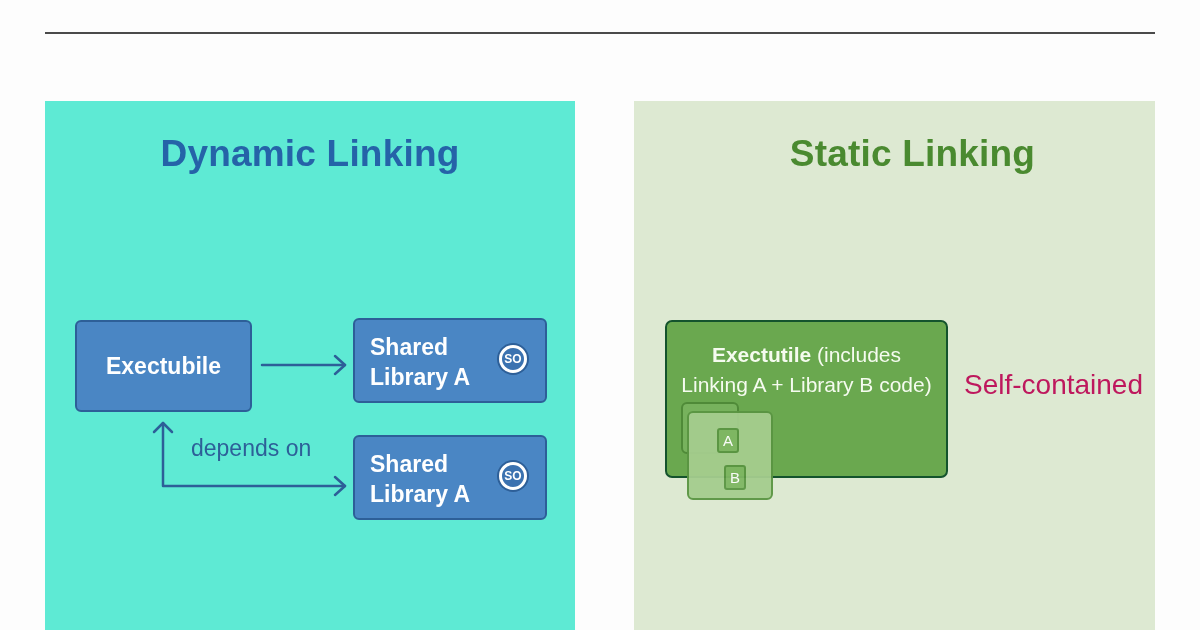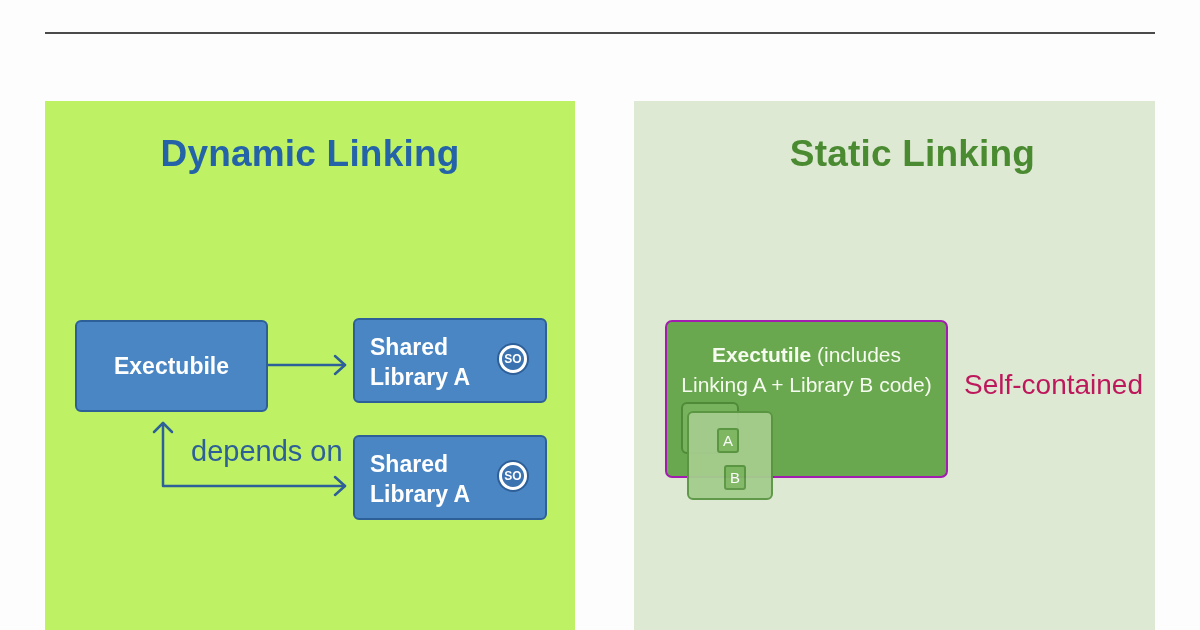--- a/index.html
+++ b/index.html
@@ -2,51 +2,51 @@
 <html><head>
 <meta charset="utf-8">
 <style>
   html, body { margin: 0; padding: 0; }
   body {
     width: 1200px; height: 630px; background: #fdfdfd; position: relative; overflow: hidden;
     font-family: "Liberation Sans", "DejaVu Sans", sans-serif;
   }
   .top-rule { position: absolute; left: 45px; top: 32px; width: 1110px; height: 2px; background: #4a4a4a; }
   .panel { position: absolute; top: 101px; height: 529px; }
-  .panel-dynamic { left: 45px; width: 530px; background: #bef264; }
+  .panel-dynamic { left: 45px; width: 530px; background: #5eead4; }
   .panel-static { left: 634px; width: 521px; background: #dde9d2; }
   .panel-title {
     position: absolute; top: 32px; left: 0; right: 0; text-align: center;
     font-weight: bold; font-size: 37px; letter-spacing: 0.2px;
   }
   .panel-dynamic .panel-title { color: #2563a8; }
   .panel-static .panel-title { color: #4a8a30; padding-left: 36px; }
 
   .box-blue {
     position: absolute; background: #4a86c4; border: 2px solid #2d5f98; border-radius: 6px;
     color: #ffffff; font-weight: bold; box-sizing: border-box;
   }
-  .exe-box { left: 30px; top: 219px; width: 193px; height: 92px; display: flex; align-items: center; justify-content: center; font-size: 23px; }
+  .exe-box { left: 30px; top: 219px; width: 177px; height: 92px; display: flex; align-items: center; justify-content: center; font-size: 23px; }
   .lib-box { left: 308px; width: 194px; height: 85px; }
   .lib-box.one { top: 217px; }
   .lib-box.two { top: 334px; }
   .lib-label { position: absolute; left: 15px; top: 12px; font-size: 23px; line-height: 30px; }
   .so-badge {
     position: absolute; right: 18px; top: 25px; width: 28px; height: 28px; border-radius: 50%;
     border: 3px solid #ffffff; background: #3b72b0; box-shadow: 0 0 0 2px #2d5f98;
     color: #fff; font-size: 12px; font-weight: bold; display: flex; align-items: center; justify-content: center;
     box-sizing: border-box;
     margin-left: 8px;
   }
-  .depends-label { position: absolute; left: 146px; top: 334px; font-size: 29px; color: #2d5f98; }
+  .depends-label { position: absolute; left: 146px; top: 334px; font-size: 23px; color: #2d5f98; }
   svg.arrows { position: absolute; left: 0; top: 0; }
 
   .exe-green {
     position: absolute; left: 31px; top: 219px; width: 283px; height: 158px;
-    background: #6aa84f; border: 2px solid #a21caf; border-radius: 7px; box-sizing: border-box;
+    background: #6aa84f; border: 2px solid #14532d; border-radius: 7px; box-sizing: border-box;
     color: #f5fbef;
   }
   .exe-green-text { position: absolute; left: 0; right: 0; top: 18px; text-align: center; font-size: 21px; line-height: 30px; }
   .exe-green-text b { font-weight: bold; }
   .stack-back {
     position: absolute; left: 47px; top: 301px; width: 58px; height: 52px;
     background: #77b25d; border: 2px solid #4f8a38; border-radius: 6px; box-sizing: border-box;
   }
   .stack-front {
     position: absolute; left: 53px; top: 310px; width: 86px; height: 89px;

